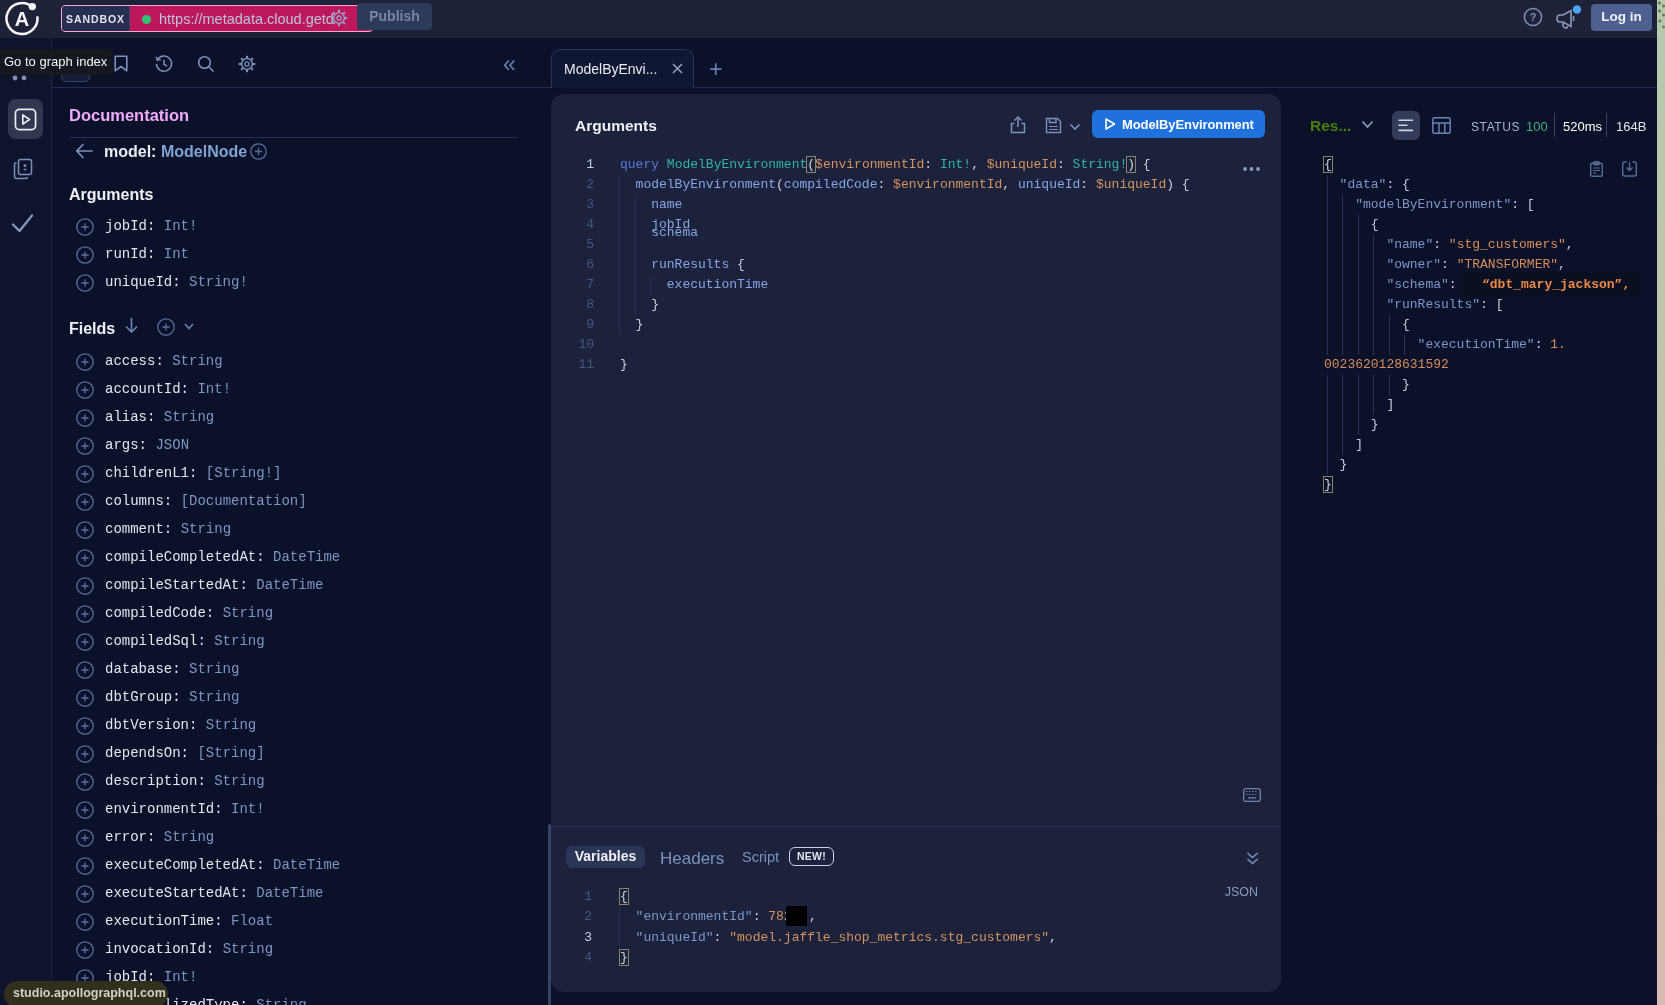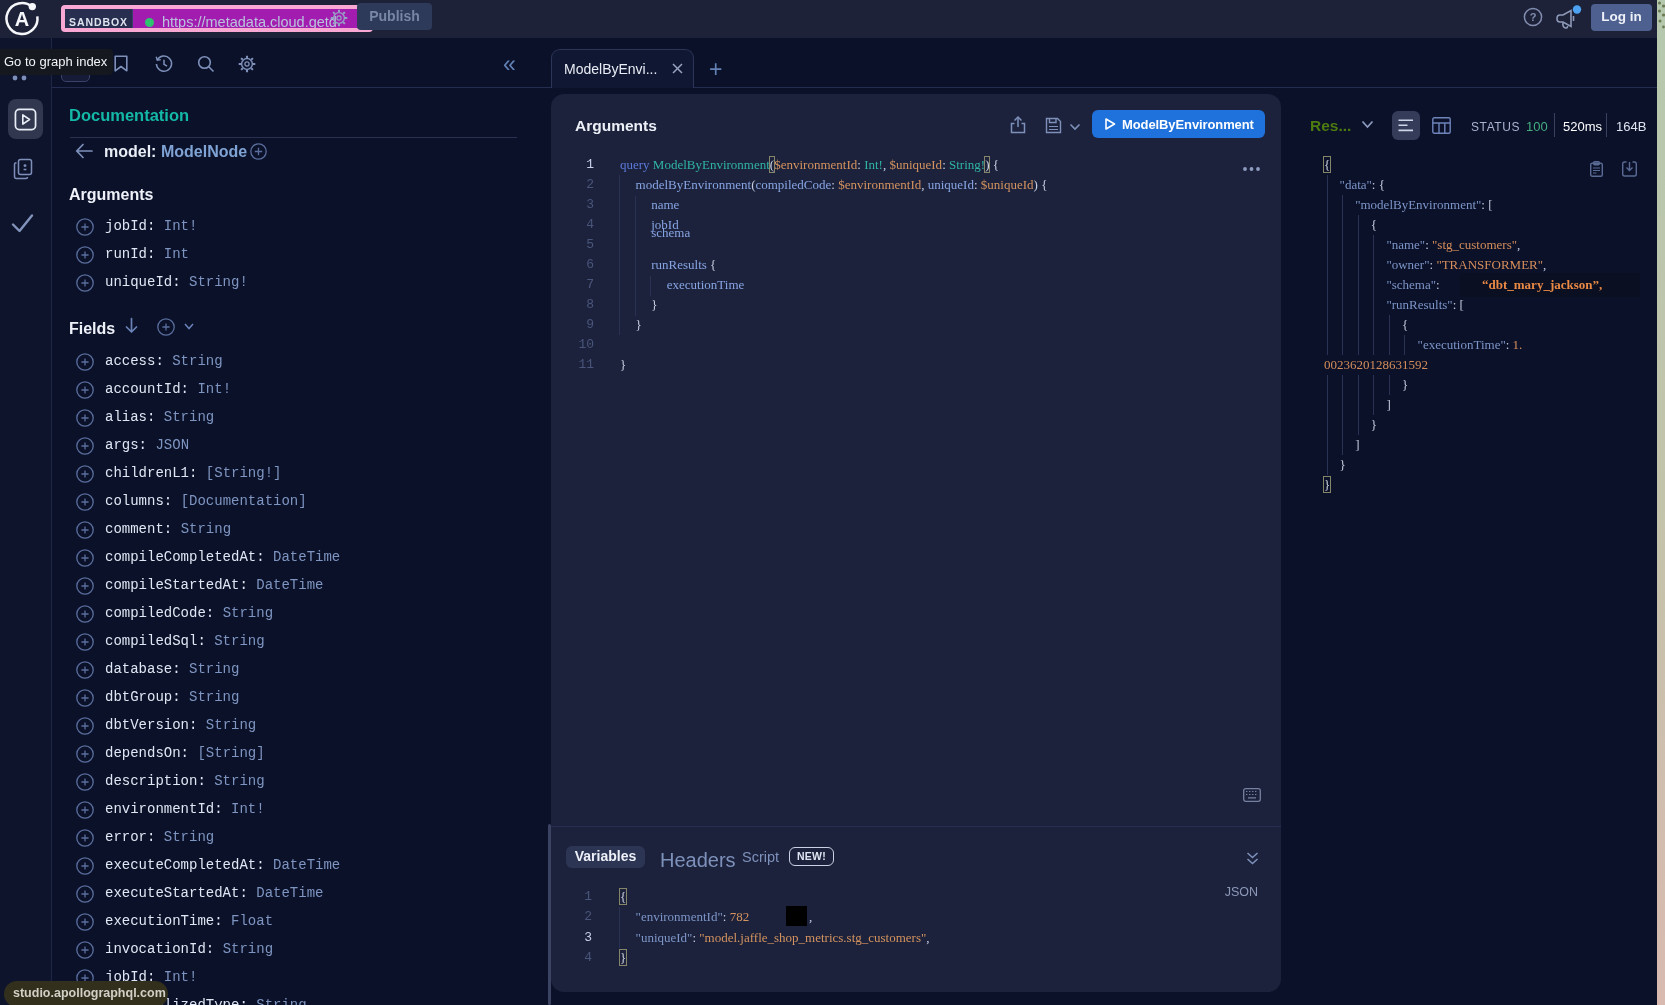--- a/index.html
+++ b/index.html
@@ -1,35 +1,35 @@
 <!DOCTYPE html>
 <html><head><meta charset="utf-8">
 <style>
 *{margin:0;padding:0;box-sizing:border-box}
 html,body{width:1665px;height:1005px;overflow:hidden;background:#0b1129;font-family:"Liberation Sans",sans-serif}
 .abs{position:absolute}
 .k{color:#5b79d8}.t{color:#30b4a4}.f{color:#87a5e3}.o{color:#d4935f}.p{color:#c8cfe0}
 .bx{outline:1px solid #85856a;color:#cdd3e2}
 .rk{color:#7d95c8}.rs{color:#d58e5b}.rp{color:#c5cbdc}
-.cl{position:absolute;font-family:Liberation Serif, serif;white-space:pre;font-size:13px;line-height:20px;height:20px}
+.cl{position:absolute;font-family:Liberation Mono, monospace;white-space:pre;font-size:13px;line-height:20px;height:20px}
 .num{position:absolute;font-family:"Liberation Mono",monospace;white-space:pre;font-size:13px;line-height:20px;height:20px;color:#49557a;text-align:right}
 .fr{position:absolute;font-family:"Liberation Mono",monospace;white-space:pre;font-size:14px;color:#dfe7f4}
 .ft{color:#7e95c1}
 .guide{position:absolute;width:1px;background:#2a3254}
 svg{position:absolute;overflow:visible}
 </style></head>
 <body>
 
 <div class="abs" style="left:0;top:0;width:1657px;height:38px;background:#1d2238"></div>
 <svg style="left:0;top:1px" width="52" height="36" viewBox="0 0 52 36">
 <path d="M 31.96 5.63 A 15.5 15.5 0 1 0 37.35 15.34" fill="none" stroke="#f5f7fa" stroke-width="2.5"></path>
 <circle cx="32.3" cy="5.6" r="3.7" fill="#f5f7fa"></circle>
 <text x="22" y="25" fill="#f5f7fa" font-family="Liberation Sans" font-size="20" font-weight="bold" text-anchor="middle">A</text>
 </svg>
-<div class="abs" style="left:61px;top:5px;width:312px;height:27px;border:4px solid #f9a8d4;border-radius:4px;background:#a21caf;overflow:hidden">
+<div class="abs" style="left:61px;top:5px;width:312px;height:27px;border:1px solid #f9a8d4;border-radius:4px;background:#be185d;overflow:hidden">
     <div class="abs" style="left:0;top:0;width:68px;height:27px;background:#272e4f;border-right:1px solid #3a4166;color:#dfe4ef;font-size:10.5px;font-weight:bold;letter-spacing:0.9px;text-align:center;line-height:27px">SANDBOX</div>
     <div class="abs" style="left:80px;top:9px;width:9px;height:9px;border-radius:50%;background:#2ec46f"></div>
     <div class="abs" style="left:97px;top:0;width:224px;height:27px;overflow:hidden;color:#b9c3dc;font-size:14.5px;line-height:26px;white-space:nowrap">https://metadata.cloud.getd</div>
   </div>
 <svg style="left:330px;top:9px" width="18" height="18" viewBox="0 0 18 18">
 <g fill="none" stroke="#97a3c5">
 <circle cx="9" cy="9" r="5.4" stroke-width="1.4"></circle>
 <circle cx="9" cy="9" r="2.1" stroke-width="1.2"></circle>
 <path d="M15.00 9.00 L17.30 9.00 M13.24 13.24 L14.87 14.87 M9.00 15.00 L9.00 17.30 M4.76 13.24 L3.13 14.87 M3.00 9.00 L0.70 9.00 M4.76 4.76 L3.13 3.13 M9.00 3.00 L9.00 0.70 M13.24 4.76 L14.87 3.13" stroke-width="2.0"></path>
 </g>
@@ -108,21 +108,21 @@
 <path d="M15.00 9.00 L17.30 9.00 M13.24 13.24 L14.87 14.87 M9.00 15.00 L9.00 17.30 M4.76 13.24 L3.13 14.87 M3.00 9.00 L0.70 9.00 M4.76 4.76 L3.13 3.13 M9.00 3.00 L9.00 0.70 M13.24 4.76 L14.87 3.13" stroke-width="2.1"></path>
 </g>
   </svg>
 <div class="abs" style="left:503px;top:51px;color:#6381b5;font-size:23px;font-weight:400;font-family:'Liberation Sans'">«</div>
 <div class="abs" style="left:551px;top:49px;width:143px;height:39px;background:#101732;border:1px solid #2c3558;border-bottom:none;border-radius:9px 9px 0 0"></div>
 <div class="abs" style="left:564px;top:61px;color:#e8ecf4;font-size:14px">ModelByEnvi...</div>
 <svg style="left:671px;top:62px" width="13" height="13" viewBox="0 0 13 13">
 <path d="M2 2 L11 11 M11 2 L2 11" stroke="#97a3c0" stroke-width="1.5"></path>
 </svg>
 <div class="abs" style="left:709px;top:56px;color:#6381b5;font-size:23px;font-weight:400">+</div>
-<div class="abs" style="left:69px;top:106px;color:#14b8a6;font-size:16.5px;font-weight:bold">Documentation</div>
+<div class="abs" style="left:69px;top:106px;color:#f0abfc;font-size:16.5px;font-weight:bold">Documentation</div>
 <div class="abs" style="left:70px;top:137px;width:447px;height:1px;background:#2a3150"></div>
 <svg style="left:75px;top:143px" width="18" height="16" viewBox="0 0 18 16">
 <path d="M8 1.5 L1.8 8 L8 14.5 M2 8 L17 8" fill="none" stroke="#7d90bb" stroke-width="1.7" stroke-linecap="round"></path>
 </svg>
 <div class="abs" style="left:104px;top:143px;font-size:16px;font-weight:bold"><span style="color:#e9edf5">model:</span> <span style="color:#7fa3d4">ModelNode</span></div>
 <svg style="left:250px;top:143px" width="17" height="17" viewBox="0 0 17 17">
 <circle cx="8.5" cy="8.5" r="7.7" fill="none" stroke="#5a6e9e" stroke-width="1.3"></circle>
 <path d="M8.5 4.8 L8.5 12.2 M4.8 8.5 L12.2 8.5" stroke="#5a6e9e" stroke-width="1.3"></path>
 </svg>
 <div class="abs" style="left:69px;top:186px;color:#eef1f8;font-size:16px;font-weight:bold">Arguments</div>
@@ -327,21 +327,21 @@
 <div class="cl" style="left:666.8px;top:275px"><span class="f">executionTime</span></div>
 <div class="cl" style="left:651.2px;top:295px"><span class="p">}</span></div>
 <div class="cl" style="left:635.6px;top:315px"><span class="p">}</span></div>
 <div class="cl" style="left:620px;top:355px"><span class="p">}</span></div>
 <svg style="left:1243px;top:788px" width="18" height="14" viewBox="0 0 18 14">
 <rect x="0.7" y="0.7" width="16.6" height="12.6" rx="2" fill="none" stroke="#76809f" stroke-width="1.3"></rect>
 <path d="M3 3.5 h1.4 M6 3.5 h1.4 M9 3.5 h1.4 M12 3.5 h1.4 M3 6.5 h1.4 M6 6.5 h1.4 M9 6.5 h1.4 M12 6.5 h1.4 M5 9.8 h8" stroke="#76809f" stroke-width="1.2"></path>
 </svg>
 <div class="abs" style="left:551px;top:826px;width:730px;height:1px;background:#262e4f"></div>
 <div class="abs" style="left:566px;top:846px;width:79px;height:22px;background:#2d3554;border-radius:6px;color:#eef1f8;font-size:14px;font-weight:bold;text-align:center;line-height:21px">Variables</div>
-<div class="abs" style="left:660px;top:849px;color:#7e91bb;font-size:20px">Headers</div>
+<div class="abs" style="left:660px;top:849px;color:#7e91bb;font-size:17px">Headers</div>
 <div class="abs" style="left:742px;top:849px;color:#7e91bb;font-size:14.5px">Script</div>
 <div class="abs" style="left:789px;top:847px;width:45px;height:19px;border:1.4px solid #c9d2e4;border-radius:6px;color:#dfe5f0;font-size:10.5px;font-weight:bold;text-align:center;line-height:17px;letter-spacing:0.3px">NEW!</div>
 <svg style="left:1246px;top:851px" width="13" height="15" viewBox="0 0 13 15">
 <g fill="none" stroke="#7e91bb" stroke-width="1.5">
 <path d="M1.5 2 L6.5 6.5 L11.5 2"></path>
       <path d="M1.5 8 L6.5 12.5 L11.5 8"></path>
 </g>
   </svg>
 <div class="abs" style="left:1200px;top:885px;width:58px;text-align:right;color:#8d99b8;font-size:12.5px">JSON</div>
 <div class="num" style="left:566px;top:887px;width:26px;color:#49557a">1</div>

